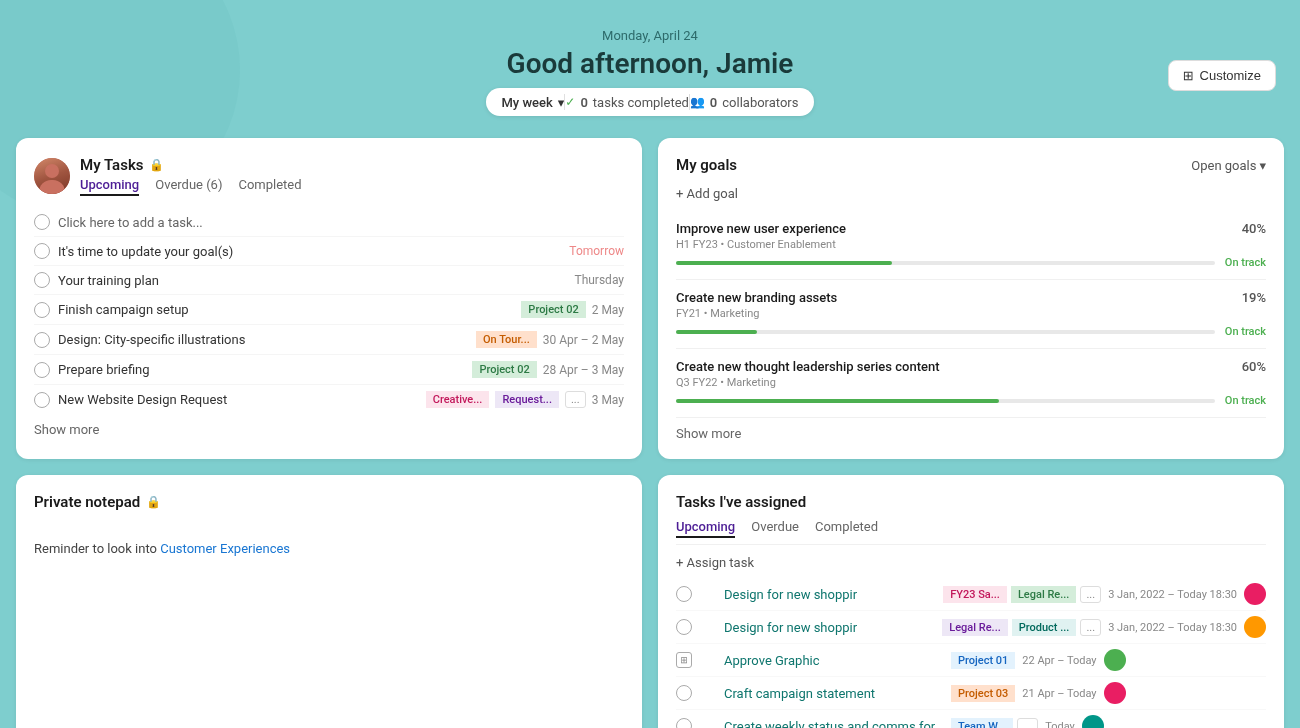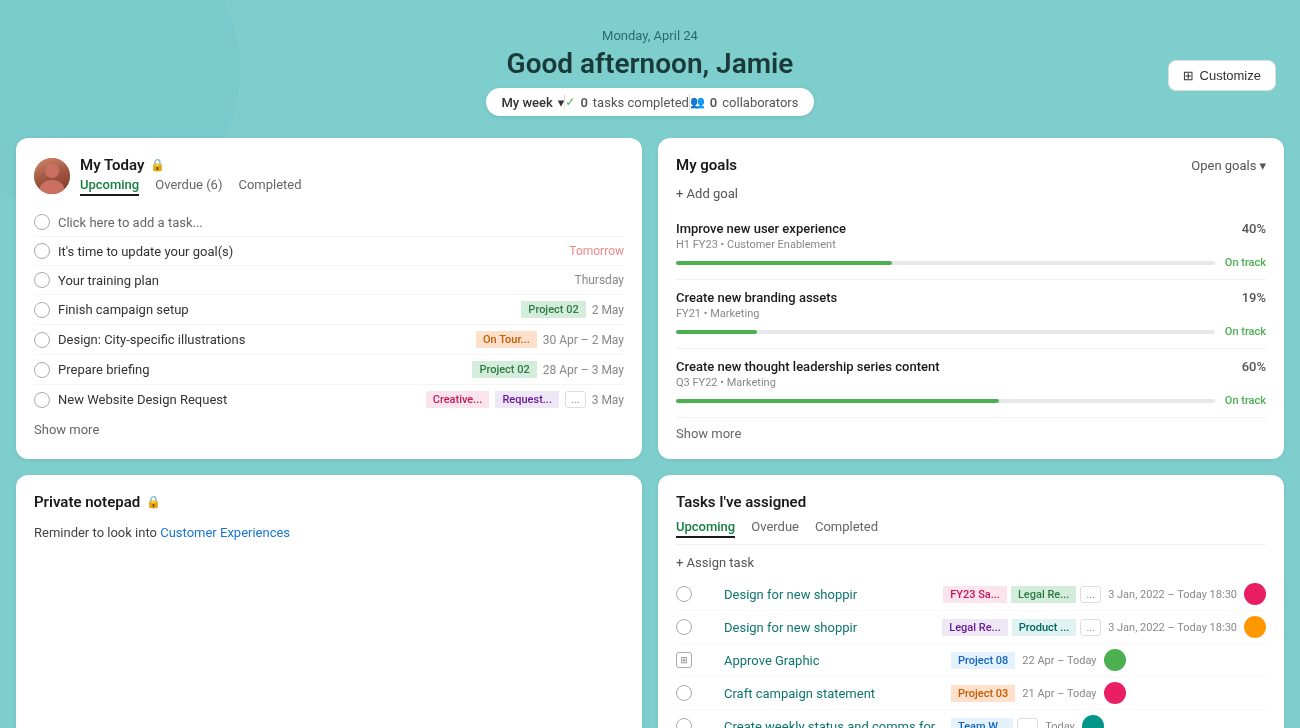--- a/index.html
+++ b/index.html
@@ -170,21 +170,21 @@
       gap: 16px;
       margin-top: 3px;
     }
     .tab {
       font-size: 13px;
       color: #666;
       cursor: pointer;
       padding-bottom: 2px;
     }
     .tab.active {
-      color: #15803d;
+      color: #4c1d95;
       font-weight: 500;
       border-bottom: 2px solid #1a1a1a;
       text-align: center;
     }
     .task-list {
       list-style: none;
     }
     .task-item {
       display: flex;
       align-items: center;
@@ -319,21 +319,21 @@
       font-weight: 500;
     }
     
     .notepad-title {
       font-size: 15px;
       font-weight: 600;
       color: #1a1a1a;
       display: flex;
       align-items: center;
       gap: 6px;
-      margin-bottom: 12px;
+      margin-bottom: 28px;
     }
     .notepad-content {
       font-size: 13px;
       color: #444;
       line-height: 1.6;
       flex: 1;
       min-height: 180px;
     }
     .notepad-link {
       color: #1976d2;
@@ -466,21 +466,21 @@
 
 <div class="main-grid">
 
   <div class="card">
     <div class="card-header">
       <div class="avatar">
         <div class="avatar-img"></div>
       </div>
       <div class="card-title-area">
         <div class="card-title">
-          <span>My Today</span>
+          <span>My Tasks</span>
           <span class="lock-icon">🔒</span>
         </div>
         <div class="tabs">
           <span class="tab active">Upcoming</span>
           <span class="tab">Overdue (6)</span>
           <span class="tab">Completed</span>
         </div>
       </div>
     </div>
 
@@ -652,21 +652,21 @@
       <span class="assigned-date">3 Jan, 2022 – Today 18:30</span>
       <div class="user-dot dot-orange"></div>
     </div>
 
     <div class="assigned-row">
       <div class="task-check" style="border-radius:3px;">
         <span style="font-size:9px;color:#888;">⊞</span>
       </div>
       <span class="assigned-name">Approve Graphic</span>
       <div class="assigned-tags">
-        <span class="tag tag-blue">Project 08</span>
+        <span class="tag tag-blue">Project 01</span>
       </div>
       <span class="assigned-date">22 Apr – Today</span>
       <div class="user-dot dot-green"></div>
     </div>
 
     <div class="assigned-row">
       <div class="task-check"></div>
       <span class="assigned-name">Craft campaign statement</span>
       <div class="assigned-tags">
         <span class="tag tag-orange">Project 03</span>

